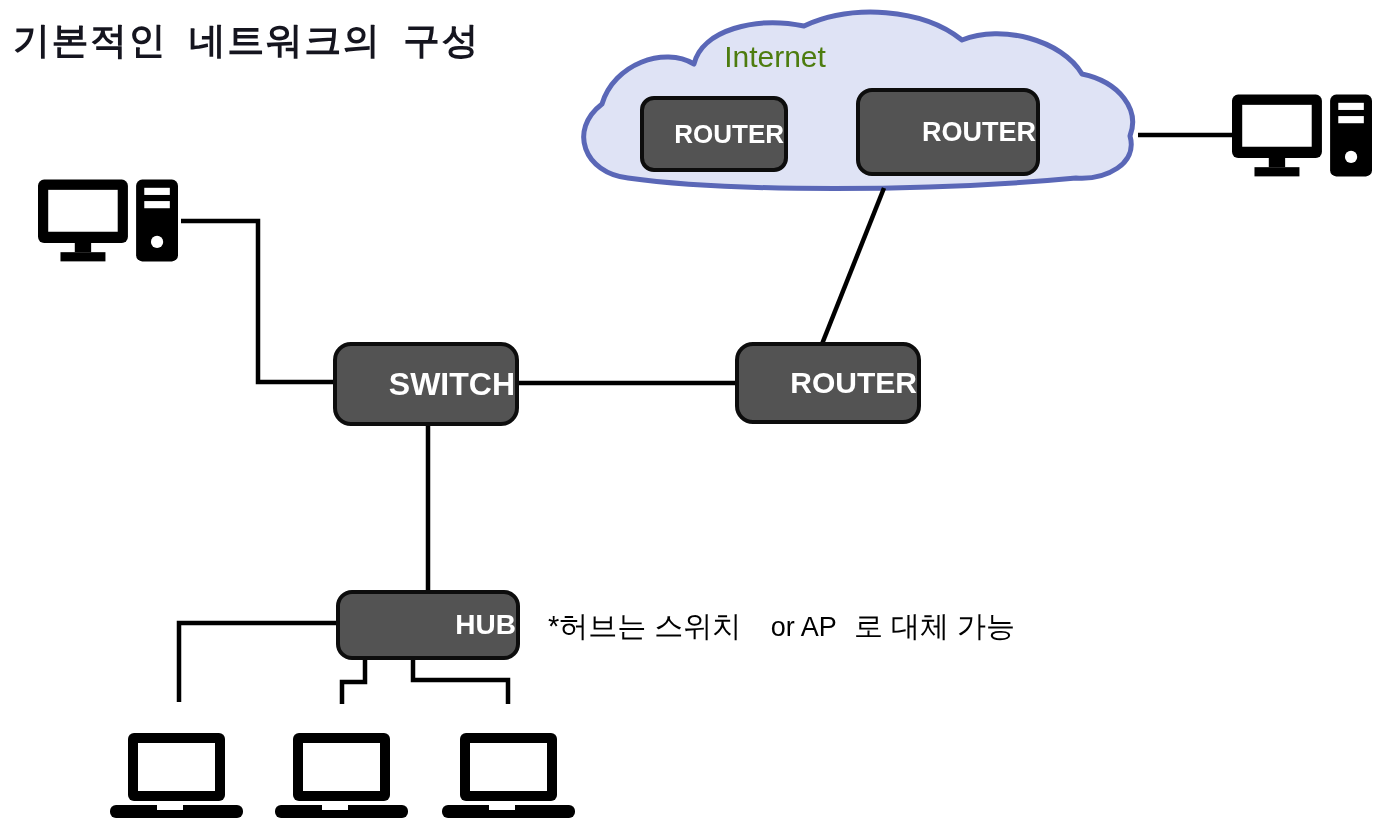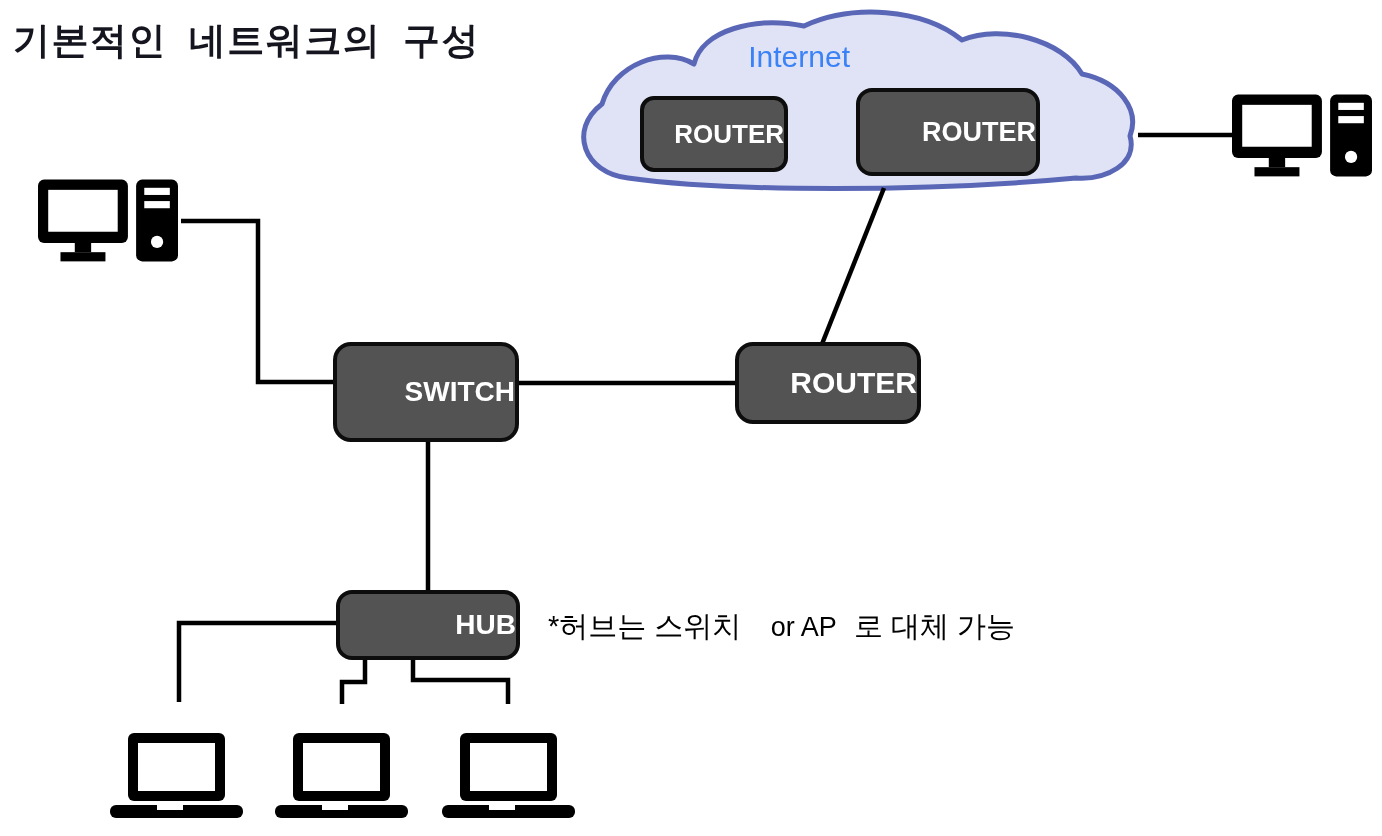--- a/index.html
+++ b/index.html
@@ -8,31 +8,31 @@
     font-family:"Liberation Sans","DejaVu Sans",sans-serif; overflow:hidden;padding-left:28px;
   }
   .title {
     position:absolute; left:13px; top:16px;
     font-size:37px; font-weight:800; color:#15151f;
     letter-spacing:1.5px; word-spacing:10px; white-space:nowrap;
   }
   .cloud-svg { position:absolute; left:568px; top:8px; overflow:visible; }
   .cloud-label {
     position:absolute; left:700px; top:40px; width:150px;
-    text-align:right; font-size:30px; font-weight:400; color:#3b82f6;
+    text-align:center; font-size:30px; font-weight:400; color:#4d7c0f;
     white-space:nowrap;
   }
   .node {
     position:absolute; background:#535353; border:4px solid #0d0d0d;
     color:#ffffff; font-weight:bold; display:flex; align-items:center;
     justify-content:flex-end; box-sizing:border-box; white-space:nowrap;
   }
   .node-cloud-router-left  { left:640px; top:96px;  width:148px; height:76px; border-radius:14px; font-size:26px; }
   .node-cloud-router-right { left:856px; top:88px;  width:184px; height:88px; border-radius:16px; font-size:27px; }
-  .node-switch             { left:333px; top:342px; width:186px; height:100px; border-radius:18px; font-size:28px; }
+  .node-switch             { left:333px; top:342px; width:186px; height:84px; border-radius:18px; font-size:32px; }
   .node-router             { left:735px; top:342px; width:186px; height:82px; border-radius:18px; font-size:30px; }
   .node-hub                { left:336px; top:590px; width:184px; height:70px; border-radius:16px; font-size:28px; }
   .links-svg { position:absolute; left:0; top:0; }
   .links-svg polyline, .links-svg line {
     fill:none; stroke:#000000; stroke-width:4.5;
     stroke-linejoin:miter; stroke-linecap:butt;
   }
   .annotation {
     position:absolute; left:531px; top:607px;
     font-size:29px; color:#000000; white-space:nowrap;

